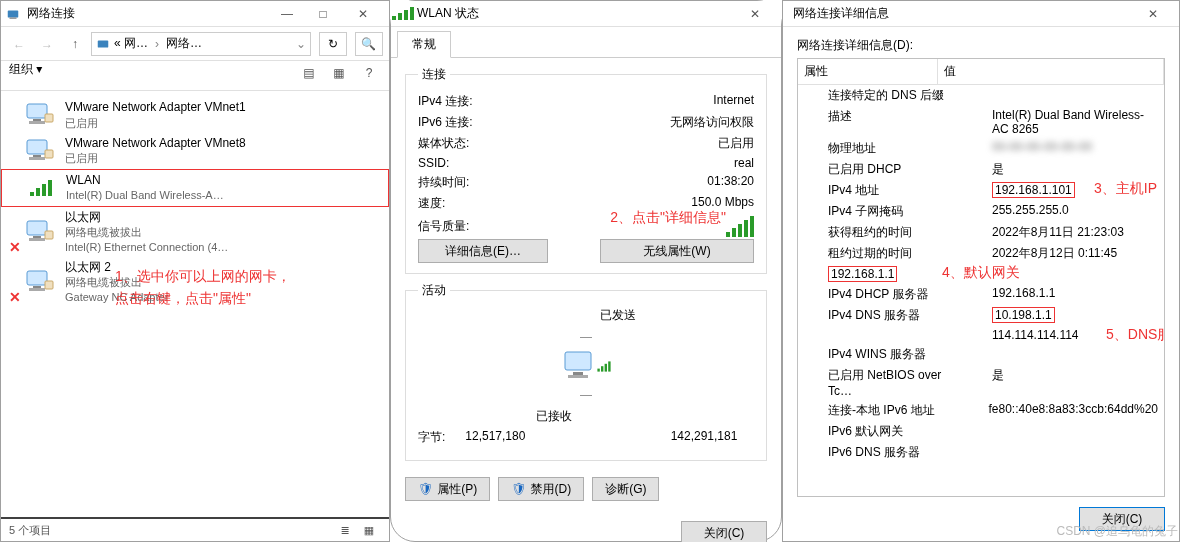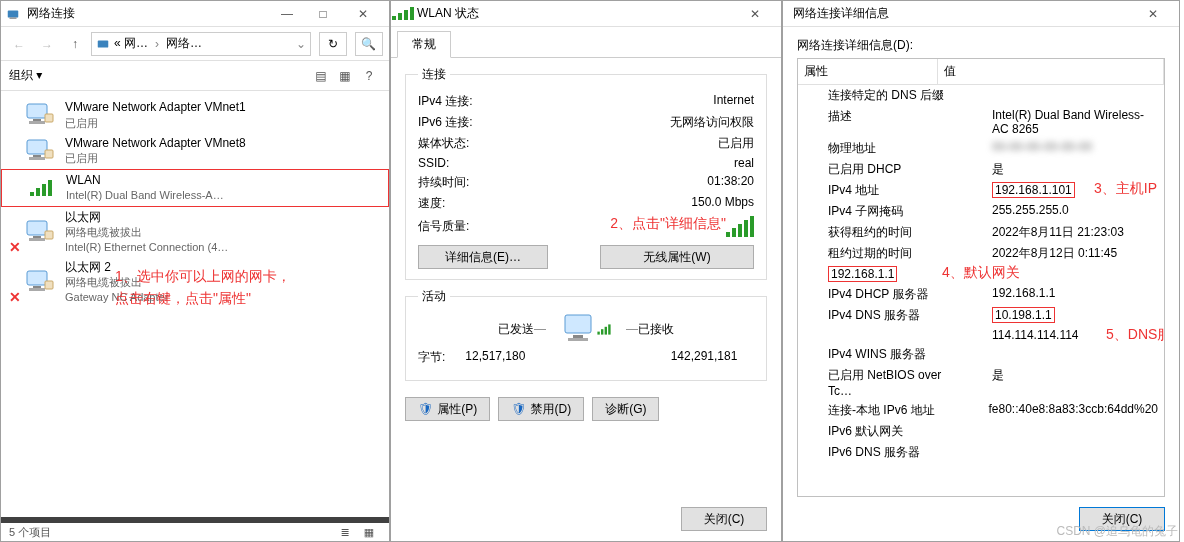--- a/index.html
+++ b/index.html
@@ -12,51 +12,51 @@
     .tbtn { width:36px; height:26px; display:flex; align-items:center; justify-content:center; color:#555; }
     .tbtn.close { width:44px; }
     
     .w1 { width:390px; }
     .navrow { height:34px; display:flex; align-items:center; gap:4px; padding:2px 6px; border-bottom:1px solid #e0e0e0; }
     .navbtn { width:24px; height:24px; display:flex; align-items:center; justify-content:center; color:#555; border-radius:2px; }
     .navbtn.disabled { color:#bbb; }
     .addr { flex:1; height:24px; border:1px solid #ccc; display:flex; align-items:center; padding:0 4px; gap:4px; background:#fff; }
     .addr .sep { color:#888; padding:0 3px; }
     .iconbox { width:28px; height:24px; border:1px solid #ccc; display:flex; align-items:center; justify-content:center; margin-left:4px; }
-    .toolbar { height:30px; display:flex; align-items:center; padding:0 8px; border-bottom:1px solid #e0e0e0; }
+    .toolbar { height:30px; display:flex; padding:0 8px; border-bottom:1px solid #e0e0e0; gap:6px; }
     .toolbar .spacer { flex:1; }
     .tool-icn { width:24px; height:24px; display:flex; align-items:center; justify-content:center; color:#555; }
     .list { flex:1; padding:6px 0; overflow:hidden; position:relative; }
     .nitem { display:flex; padding:3px 10px 3px 20px; gap:8px; position:relative; }
     .nitem .nicon { width:36px; flex-shrink:0; display:flex; align-items:center; justify-content:center; }
     .nitem .ninfo { flex:1; }
     .nitem .nname { font-size:12px; color:#000; line-height:1.3; }
     .nitem .nsub  { font-size:11px; color:#666; line-height:1.3; }
     .boxed { border:1px solid #e33; }
     .annot { position:absolute; color:#e33; font-size:14px; white-space:nowrap; pointer-events:none; }
-    .statusbar { height:24px; border-top:6px solid #404040; display:flex; align-items:center; padding:0 8px; font-size:11px; color:#555; }
+    .statusbar { height:24px; border-top:2px solid #404040; display:flex; align-items:center; padding:0 8px; font-size:11px; color:#555; }
     .statusbar .spacer { flex:1; }
     
-    .w2 { width:392px; }
+    .w2 { width:392px;border-radius:25px; }
     .w2body { flex:1; display:flex; flex-direction:column; }
     .tabhdr { display:flex; padding:4px 6px 0 6px; border-bottom:1px solid #ccc; }
     .tab { padding:4px 14px; border:1px solid #ccc; border-bottom:1px solid #fff; background:#fff; margin-bottom:-1px; }
     .w2inner { padding:8px 14px 10px 14px; flex:1; display:flex; flex-direction:column; }
     fieldset { border:1px solid #ddd; padding:8px 12px 10px 12px; margin-bottom:8px; }
     legend   { padding:0 4px; }
     .kvrow   { display:flex; justify-content:space-between; padding:2px 0; font-size:12px; }
     .kvrow .k{ color:#000; }
     .kvrow .v{ color:#000; }
     .sigrow  { display:flex; align-items:center; justify-content:space-between; padding:2px 0; }
     .bars    { display:flex; align-items:flex-end; gap:2px; }
     .bars span { width:4px; background:#2a9b2a; }
     .btn { height:24px; border:1px solid #adadad; background:#e1e1e1; padding:0 12px; display:flex; align-items:center; justify-content:center; font-size:12px; }
-    .btnrow { display:flex; gap:18px; margin-top:6px; }
+    .btnrow { display:flex; gap:18px; }
     .act { display:flex; flex-direction:column; }
-    .actrow1 { display:flex; align-items:center; justify-content:center; gap:0; }
+    .actrow1 { display:flex; align-items:center; justify-content:center; gap:6px;flex-direction:column; }
     .actrow1 .mid { width:80px; display:flex; align-items:center; justify-content:center; }
     .actrow2 { display:flex; justify-content:space-between; padding:4px 0; }
     .actrow2 .c { width:100px; text-align:center; }
     .actrow3 { display:flex; gap:8px; margin-top:8px; }
     .shield { color:#1766c0; margin-right:4px; }
     .footer { display:flex; justify-content:flex-end; padding:10px 14px; }
     
     .w3 { width:398px; }
     .w3body { flex:1; padding:10px 14px; display:flex; flex-direction:column; }
     .w3body .lbl { margin-bottom:4px; }

